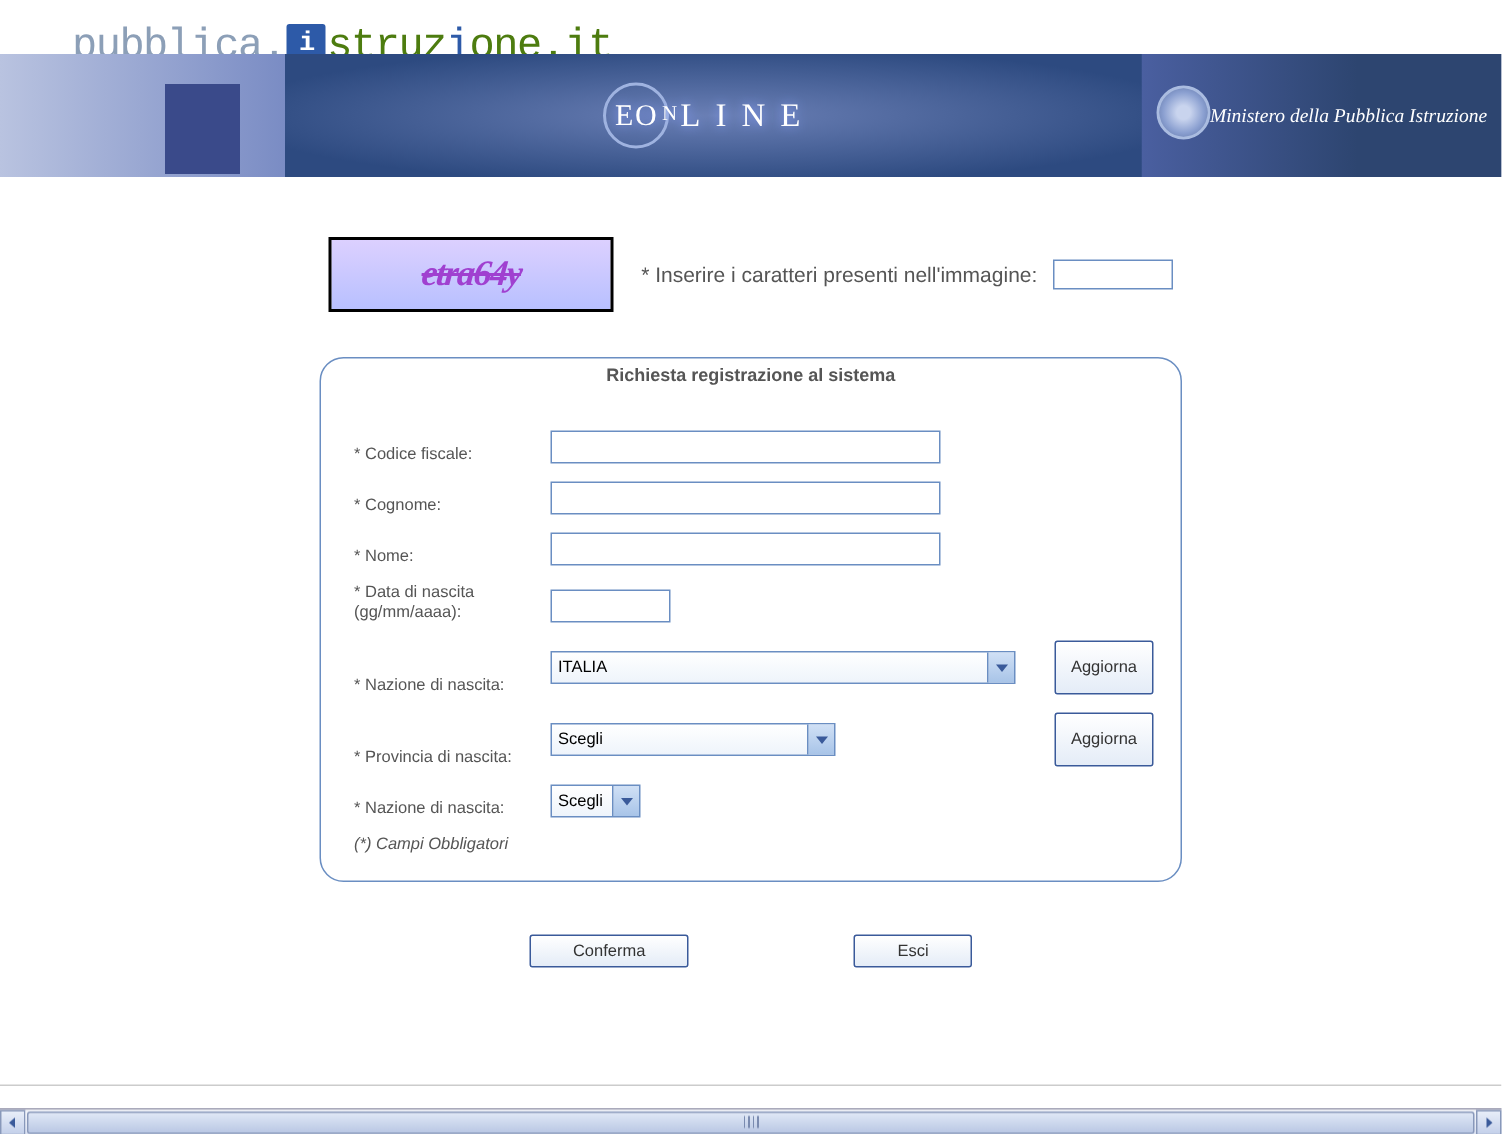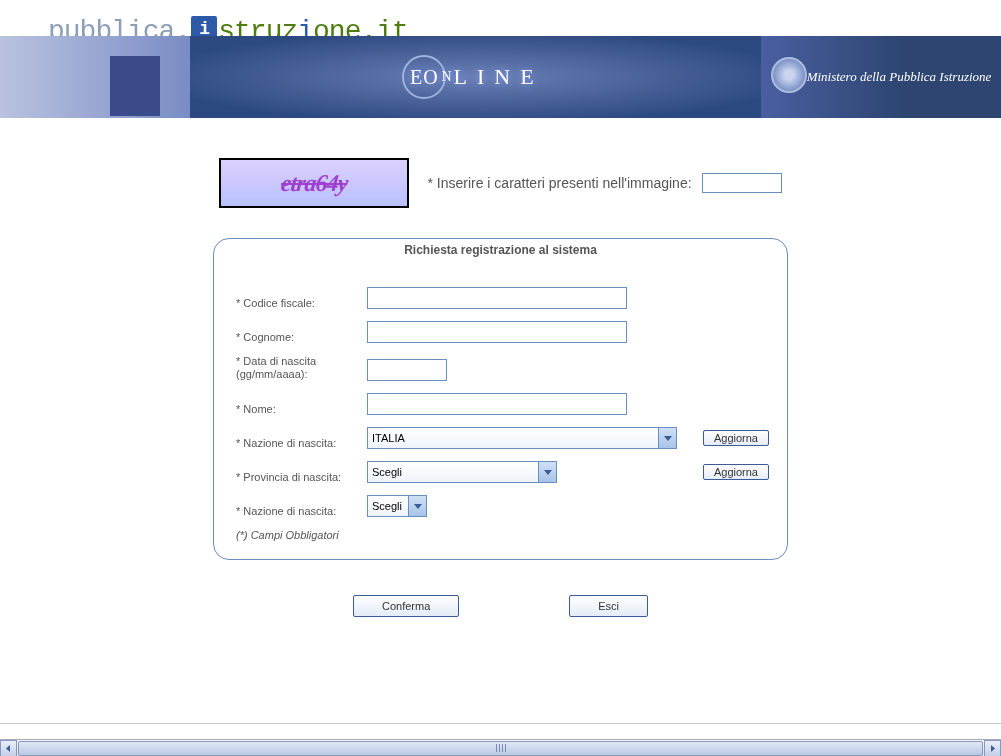--- a/index.html
+++ b/index.html
@@ -234,21 +234,21 @@
       border-right: 4px solid transparent;
       border-top: 5px solid #3a5a9a;
     }
     .select-310 { width: 310px; }
     .select-190 { width: 190px; }
     .select-60 { width: 60px; }
     .select-40 { width: 40px; }
     .aggiorna-btn {
       border: 1px solid #3a5a9a;
       background: linear-gradient(to bottom, #ffffff, #e4ecf7);
-      height: 16px;
+      height: 36px;
       padding: 0 10px;
       font-size: 11px;
       color: #333;
       cursor: pointer;
       border-radius: 2px;
       margin-left: auto;
     }
     .row-flex {
       display: flex;
       align-items: center;
@@ -378,27 +378,27 @@
           <div class="form-label">* Codice fiscale:</div>
           <input class="form-input input-260" type="text" value="" style="">
         </div>
 
         <div class="form-row">
           <div class="form-label">* Cognome:</div>
           <input class="form-input input-260" type="text" value="" style="">
         </div>
 
         <div class="form-row">
+          <div class="form-label">* Nome:</div>
+          <input class="form-input input-260" type="text" value="" style="">
+        </div>
+
+        <div class="form-row">
           <div class="form-label" style="line-height:13px">* Data di nascita (gg/mm/aaaa):</div>
           <input class="form-input input-80" type="text" value="" style="">
-        </div>
-
-        <div class="form-row">
-          <div class="form-label">* Nome:</div>
-          <input class="form-input input-260" type="text" value="" style="">
         </div>
 
         <div class="form-row">
           <div class="form-label">* Nazione di nascita:</div>
           <div class="row-flex">
             <div class="select-wrapper">
               <select class="form-select select-310">
                 <option>ITALIA</option>
               </select>
               <div class="select-arrow"></div>

